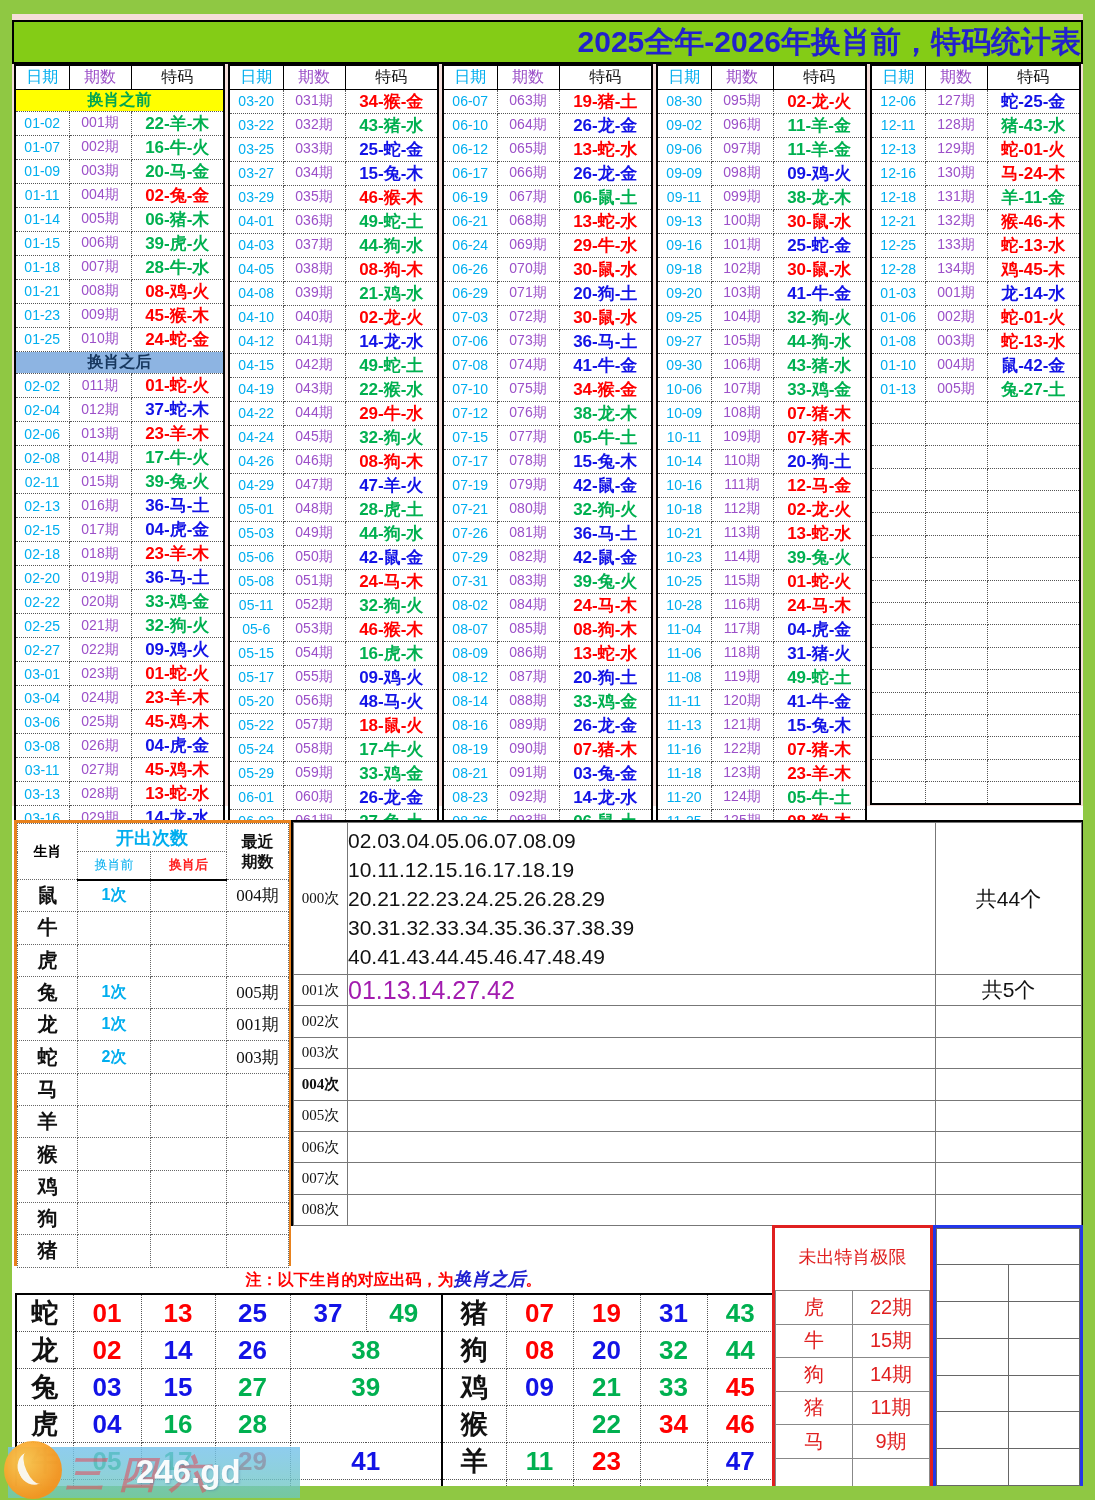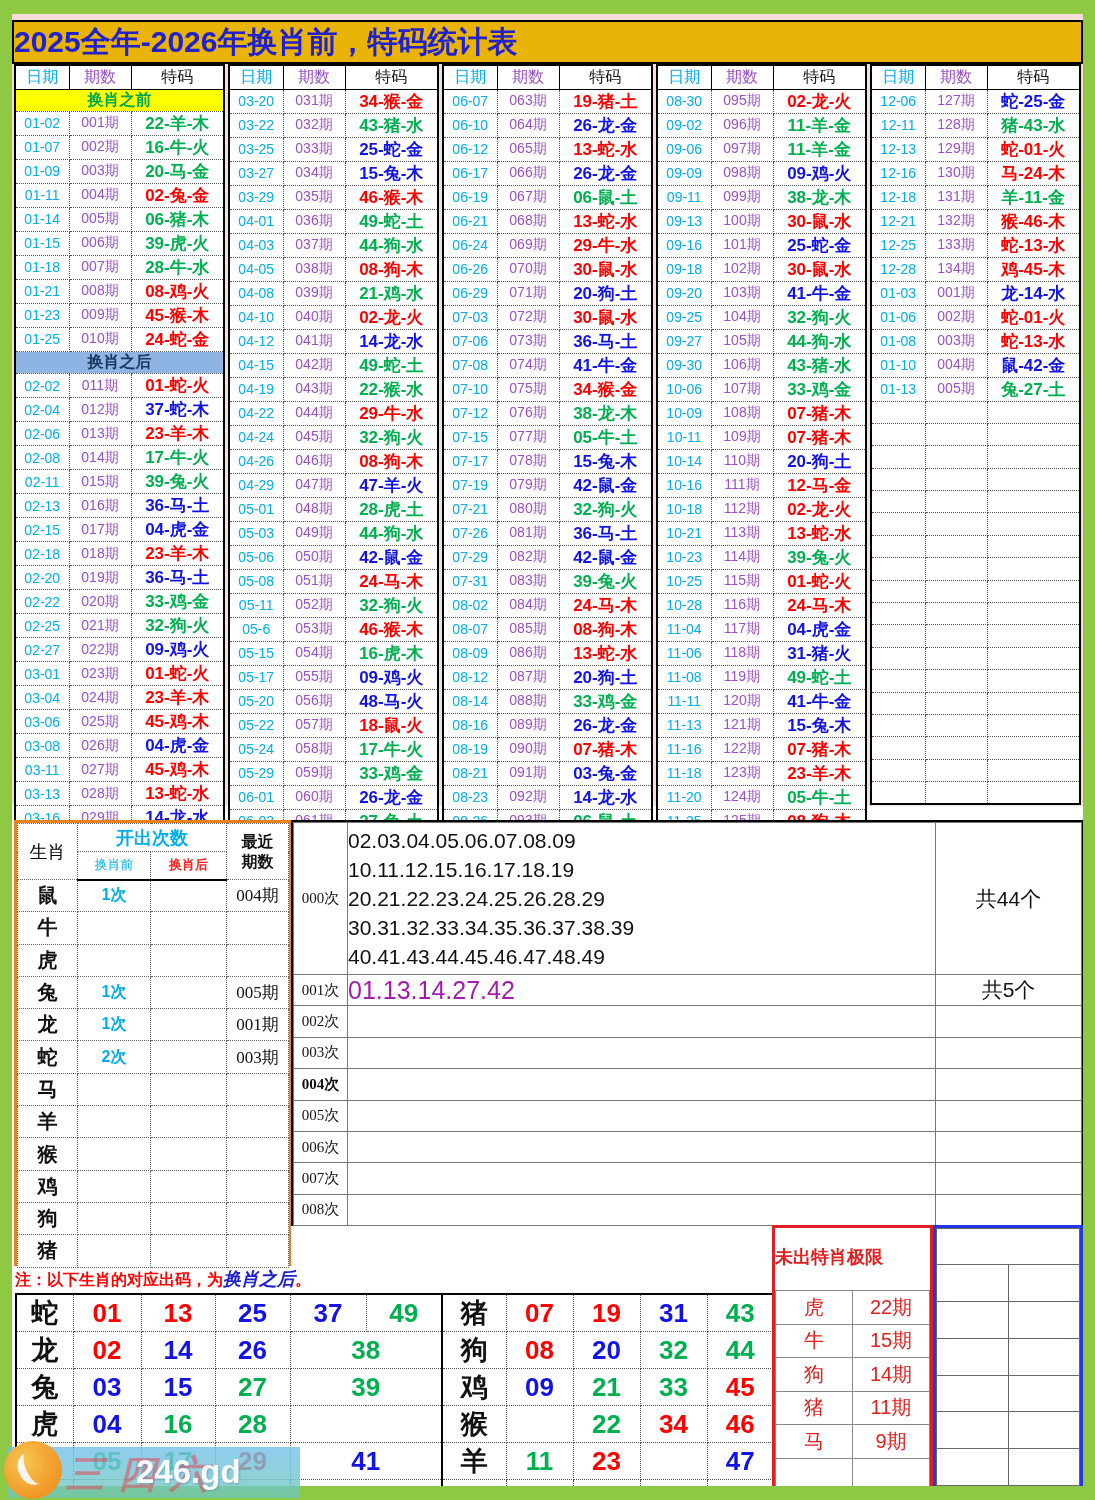--- a/index.html
+++ b/index.html
@@ -8,22 +8,22 @@
   #page { position:relative; width:1095px; height:1500px; }
 
   .frame { position:absolute; background:#8FC843; z-index:5; }
   #frame-top { left:0; top:0; width:1095px; height:14px; }
   #frame-bottom { left:0; top:1486px; width:1095px; height:14px; }
   #frame-left { left:0; top:0; width:12px; height:1500px; }
   #frame-right { left:1083px; top:0; width:12px; height:1500px; }
 
   #lower-white { position:absolute; left:12px; top:806px; width:1071px; height:680px; background:#fff; }
 
-  #title-band { position:absolute; left:12px; top:20px; width:1071px; height:44px; background:#eab308;
-    border:2px solid #000; text-align:left; line-height:40px; font-size:30px; font-weight:bold; color:#2222CC; }
+  #title-band { position:absolute; left:12px; top:20px; width:1071px; height:44px; background:#84cc16;
+    border:2px solid #000; text-align:right; line-height:40px; font-size:30px; font-weight:bold; color:#2222CC; }
 
   table { border-collapse:collapse; table-layout:fixed; background:#fff; }
 
   .ptable { position:absolute; top:64px; width:211px; border:2px solid #000; }
   .ptable td { height:22.4px; padding:0; text-align:center; border:1px dotted #555; overflow:hidden; white-space:nowrap; }
   .ptable thead td { border:1px solid #000; height:24px; font-weight:normal; font-size:16px; background:#fff; }
   .hd { color:#00AEEF; } .hp { color:#9B4FC8; } .hc { color:#111; }
   .d { color:#00AEEF; font-size:14px; }
   .p { color:#9B4FC8; font-size:14px; }
   .c { font-size:17px; font-weight:bold; }
@@ -31,45 +31,45 @@
   .bY { background:#FFFF00; color:#00A651; font-weight:bold; font-size:16px; }
   .bB { background:#8DB4E2; color:#17375E; font-weight:bold; font-size:16px; }
 
   #stats-box { position:absolute; left:14px; top:820px; width:277px; height:446px; border:3px solid #E8821E; background:#fff; }
   #stats-table { width:100%; height:100%; }
   #stats-table td { border:1px dotted #666; text-align:center; padding:0; overflow:hidden; }
   #stats-table .hrow td { border-bottom:2px solid #000; }
   .st-zodiac { font-size:20px; font-weight:bold; color:#111; }
   .st-cnt { font-size:16px; font-weight:bold; color:#00AEEF; }
   .st-rec { font-size:17px; color:#111; font-family:"Liberation Serif",serif; }
-  .h-z { font-size:18px; font-weight:normal; }
+  .h-z { font-size:14px; font-weight:bold; }
   .h-draw { font-size:18px; font-weight:bold; color:#00AEEF; }
   .h-before { font-size:13px; font-weight:normal; color:#00AEEF; }
   .h-after { font-size:13px; font-weight:bold; color:#FF2020; }
   .h-recent { font-size:16px; font-weight:bold; color:#111; line-height:20px; }
 
   #counts-box { position:absolute; left:291px; top:820px; width:792px; height:406px; border:2px solid #000; background:#fff; }
   #counts-table { width:100%; height:100%; }
   #counts-table td { border:1px solid #777; padding:0; overflow:hidden; }
   .ct-label { font-size:15px; color:#111; text-align:center; font-family:"Liberation Serif",serif; }
   .ct-lines { font-size:21px; color:#111; text-align:left; padding-left:8px; line-height:29px; font-weight:500; }
   .ct-one { font-size:25px; color:#a21caf; text-align:left; padding-left:8px; font-weight:500; }
   .ct-total { font-size:21px; color:#111; text-align:center; }
 
-  #note-row { position:absolute; left:15px; top:1266px; width:757px; height:27px; text-align:left;
+  #note-row { position:absolute; left:15px; top:1266px; width:757px; height:27px; text-align:center;
     font-size:16px; font-weight:bold; color:#FF0000; line-height:27px; }
   #note-row .hl { color:#2020D0; font-style:italic; font-size:18px; }
 
   .zmap { position:absolute; top:1293px; border:2px solid #000; }
   .zmap td { border:1px dotted #555; text-align:center; padding:0; height:32.6px; overflow:hidden; }
   .zm-z { font-size:27px; font-weight:bold; color:#111; }
   .zm-n { font-size:26px; font-weight:bold; }
 
   #limits-box { position:absolute; left:772px; top:1225px; width:161px; height:264px; border:3px solid #E02020; background:#fff; }
-  #limits-title { height:62px; text-align:left; font-size:18px; font-weight:bold; color:#E02020; line-height:58px; }
+  #limits-title { height:62px; text-align:center; font-size:18px; font-weight:normal; color:#E02020; line-height:58px; }
   #limits-table { width:100%; height:202px; }
   #limits-table td { border:1px solid #888; text-align:center; font-size:20px; color:#E02020; height:33.3px; padding:0; }
 
   #blue-box { position:absolute; left:933px; top:1225px; width:150px; height:264px; border:3px solid #2337E8; background:#fff; }
   #blue-table { width:100%; height:100%; }
   #blue-table td { border:1px solid #666; padding:0; }
 
   #watermark { position:absolute; left:8px; top:1447px; width:292px; height:51px; z-index:9;
     background:linear-gradient(to bottom, rgba(118,194,235,0.82), rgba(110,200,185,0.78)); }
   #wm-logo { position:absolute; left:-4px; top:-6px; width:58px; height:58px; border-radius:50%;

